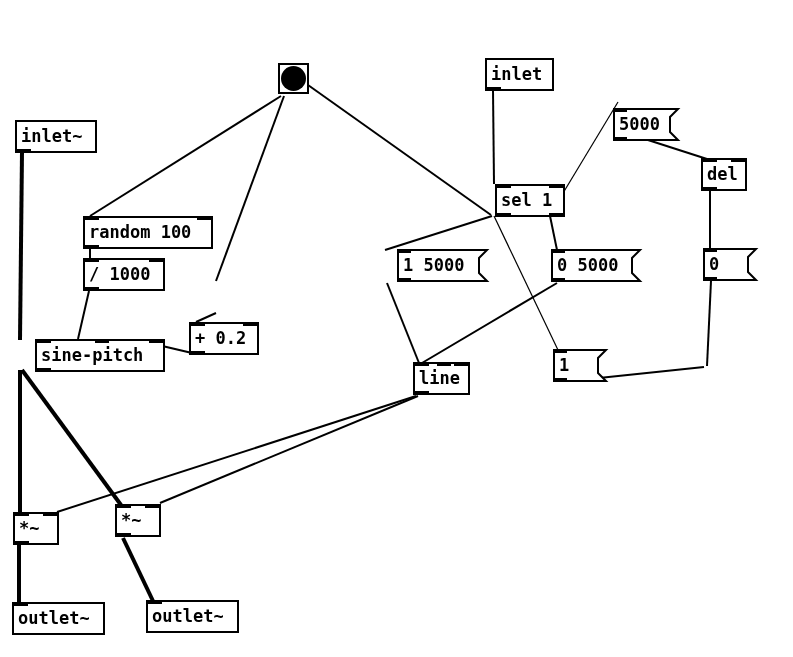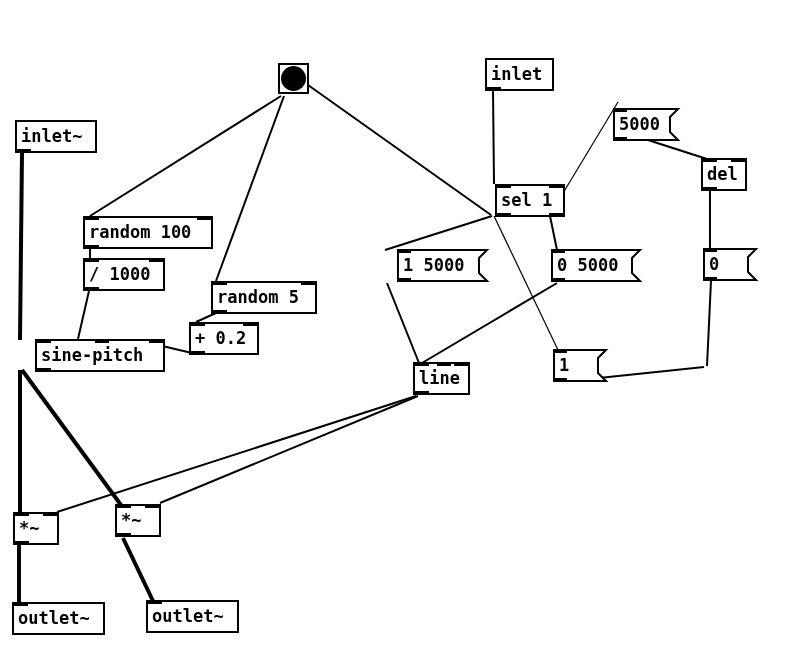--- a/index.html
+++ b/index.html
@@ -78,26 +78,20 @@
     <div class="outlet" style="left:0;"></div>
   </div>
 
   <div class="obj" style="left:83px;top:258px;width:82px;">
     <span>/ 1000</span>
     <div class="inlet" style="left:0;"></div>
     <div class="inlet" style="right:0;"></div>
     <div class="outlet" style="left:0;"></div>
   </div>
 
-  <div class="obj" style="left:211px;top:281px;width:106px;">
-    <span>random 5</span>
-    <div class="inlet" style="left:0;"></div>
-    <div class="inlet" style="right:0;"></div>
-    <div class="outlet" style="left:0;"></div>
-  </div>
 
   <div class="obj" style="left:189px;top:322px;width:70px;">
     <span>+ 0.2</span>
     <div class="inlet" style="left:0;"></div>
     <div class="inlet" style="right:0;"></div>
     <div class="outlet" style="left:0;"></div>
   </div>
 
   <div class="obj" style="left:13px;top:339px;width:130px;margin-left:22px;">
     <span>sine-pitch</span>

